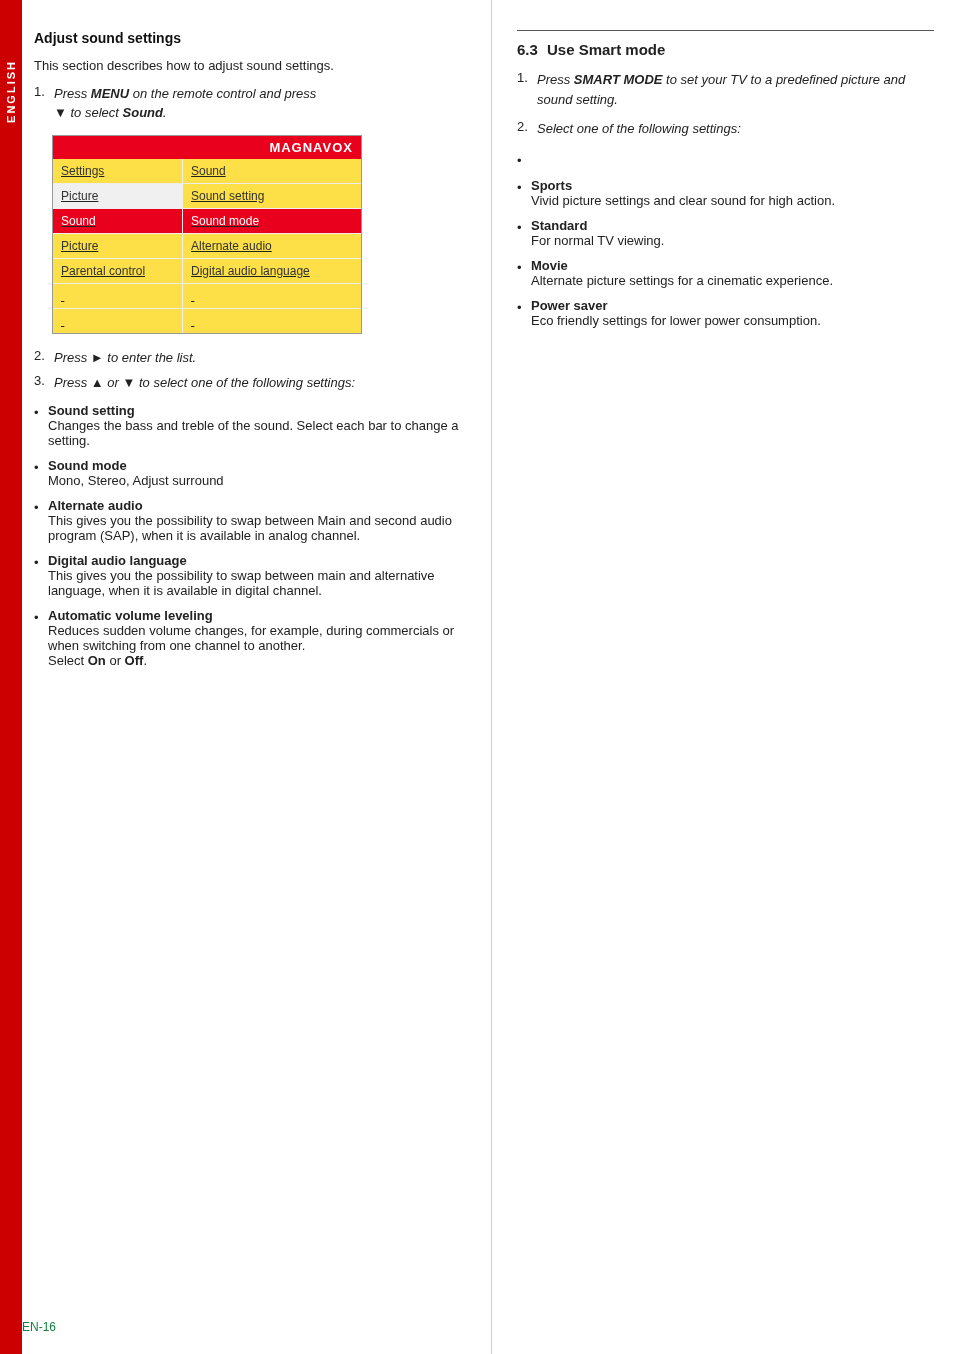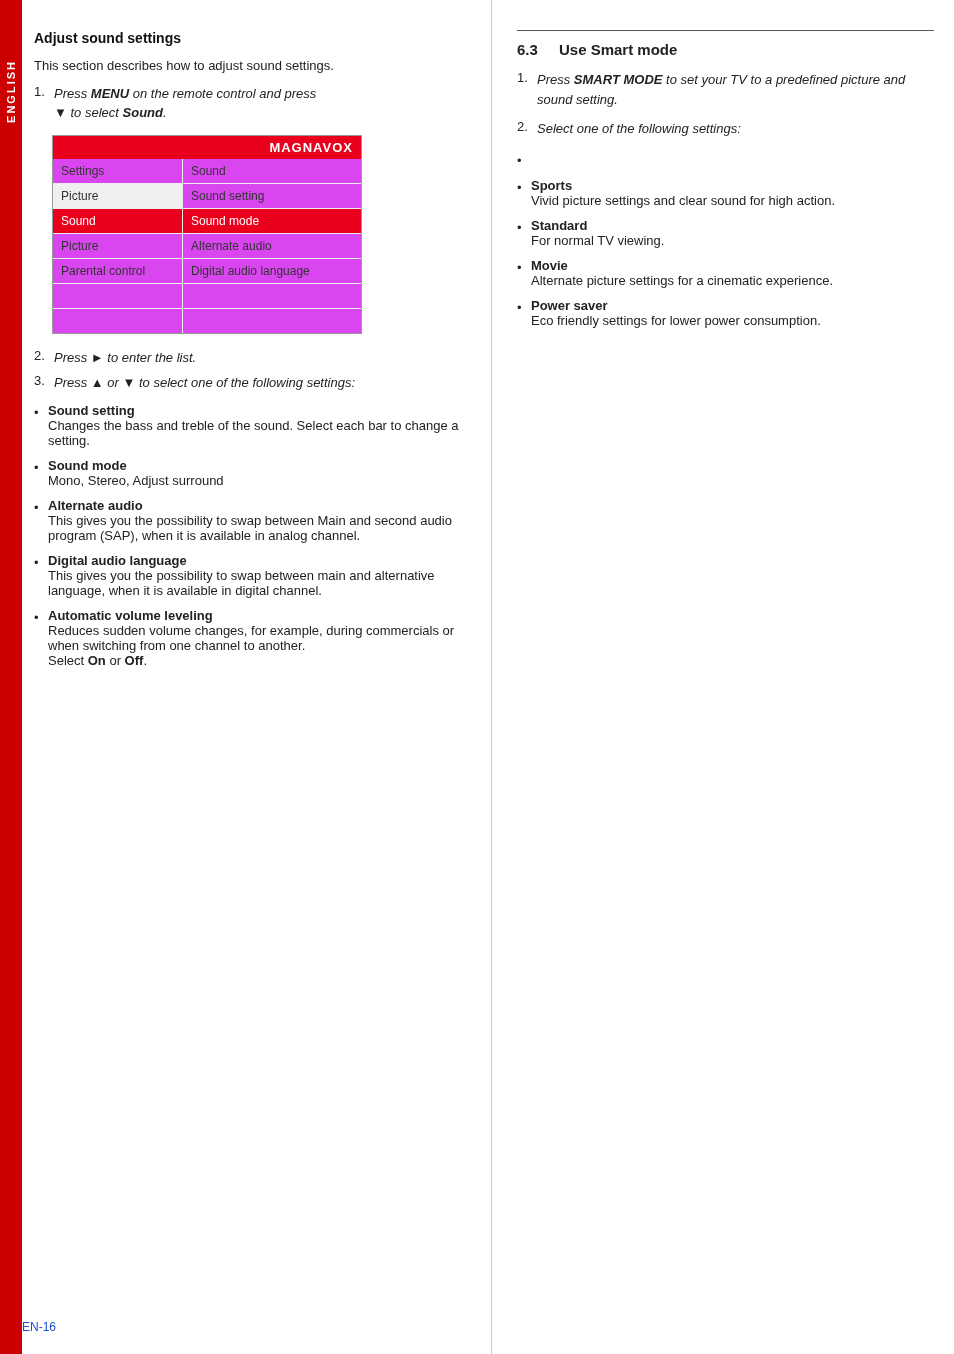--- a/index.html
+++ b/index.html
@@ -59,34 +59,35 @@
     .step { margin-bottom: 8px; display: flex; gap: 6px; }
     .step-num { min-width: 14px; font-size: 13px; }
     .step-text { font-size: 13px; line-height: 1.5; font-style: italic; }
     .step-text b { font-weight: bold; }
 
     
     .menu-box {
       border: 1px solid #999;
       width: 310px;
       margin: 12px 0 14px 18px;
-      background: #d946ef;
+      background: #fde047;
     }
     .menu-header {
       background: #e8001c;
       color: #fff;
       text-align: right;
       padding: 4px 8px;
       font-size: 13px;
       font-weight: bold;
       letter-spacing: 1px;
     }
     .menu-row {
       display: flex;
       border-bottom: 1px solid #eee;
+      text-decoration: underline;
     }
     .menu-row:last-child { border-bottom: none; }
     .menu-left {
       width: 130px;
       padding: 5px 8px;
       font-size: 12px;
       border-right: 1px solid #eee;
       color: #333;
     }
     .menu-right {
@@ -105,35 +106,35 @@
     }
     .menu-row.grey-left .menu-left {
       background: #f0f0f0;
     }
     .bullet-dot { display: flex; gap: 8px; margin-bottom: 10px; }
     .bullet-dot .dot { margin-top: 2px; min-width: 6px; }
 
     
     .section-header {
       display: flex;
-      gap: 12px;
+      gap: 0;
       align-items: baseline;
       border-top: 1.5px solid #555;
       padding-top: 10px;
       margin-bottom: 12px;
     }
     .section-num { font-size: 15px; font-weight: bold; min-width: 30px; }
     .section-title { font-size: 15px; font-weight: bold; text-align: right; }
 
     .page-footer {
       position: absolute;
       bottom: 20px;
       left: 22px;
       font-size: 12px;
-      color: #1d4ed8;
+      color: #15803d;
     }
   </style>
 </head>
 <body>
 
 <div class="page-container">
 
   <div class="lang-tab">
     <span class="lang-tab-text">ENGLISH</span>
   </div>

